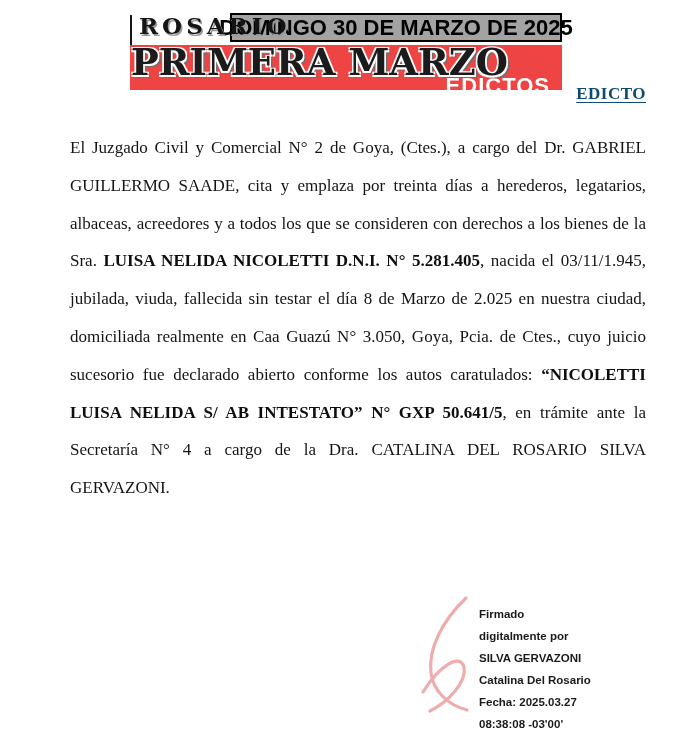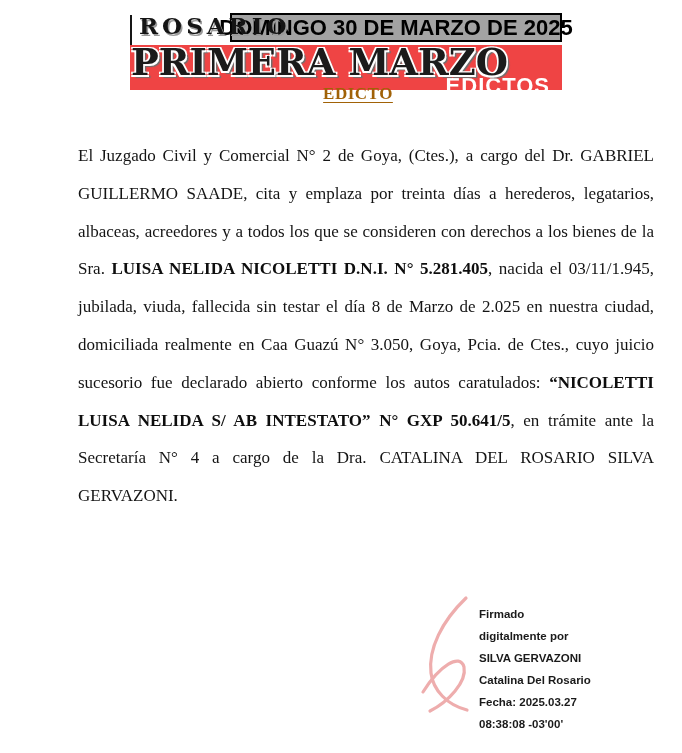--- a/index.html
+++ b/index.html
@@ -45,27 +45,27 @@
     color:#1b1b1b;white-space:nowrap;z-index:3;
     text-shadow:
       -1.5px -1.5px 0 #ffffff, 1.5px -1.5px 0 #ffffff,
       -1.5px 1.5px 0 #ffffff, 1.5px 1.5px 0 #ffffff,
       3px 3px 1px #6f6f6f;
   }
 
   
   .doc-title{
     position:absolute;left:70px;top:84px;width:576px;margin:0;
-    text-align:center;
+    text-align:right;
     font-family:"Liberation Serif",serif;font-weight:bold;font-size:17px;
-    letter-spacing:.5px;color:#a16207;
+    letter-spacing:.5px;color:#0c4a6e;
     text-decoration:underline;text-underline-offset:3px;
   }
   .doc-body{
-    position:absolute;left:70px;top:129px;width:576px;margin:8px;
+    position:absolute;left:70px;top:129px;width:576px;margin:0;
     text-align:justify;
     font-size:17px;line-height:37.8px;color:#141414;
   }
   .doc-body strong{font-weight:bold;color:#0e0e0e;}
   .date-line{
     position:absolute;left:70px;top:546px;width:578px;
     text-align:right;font-size:17px;color:#141414;white-space:pre;
   }
 
   

